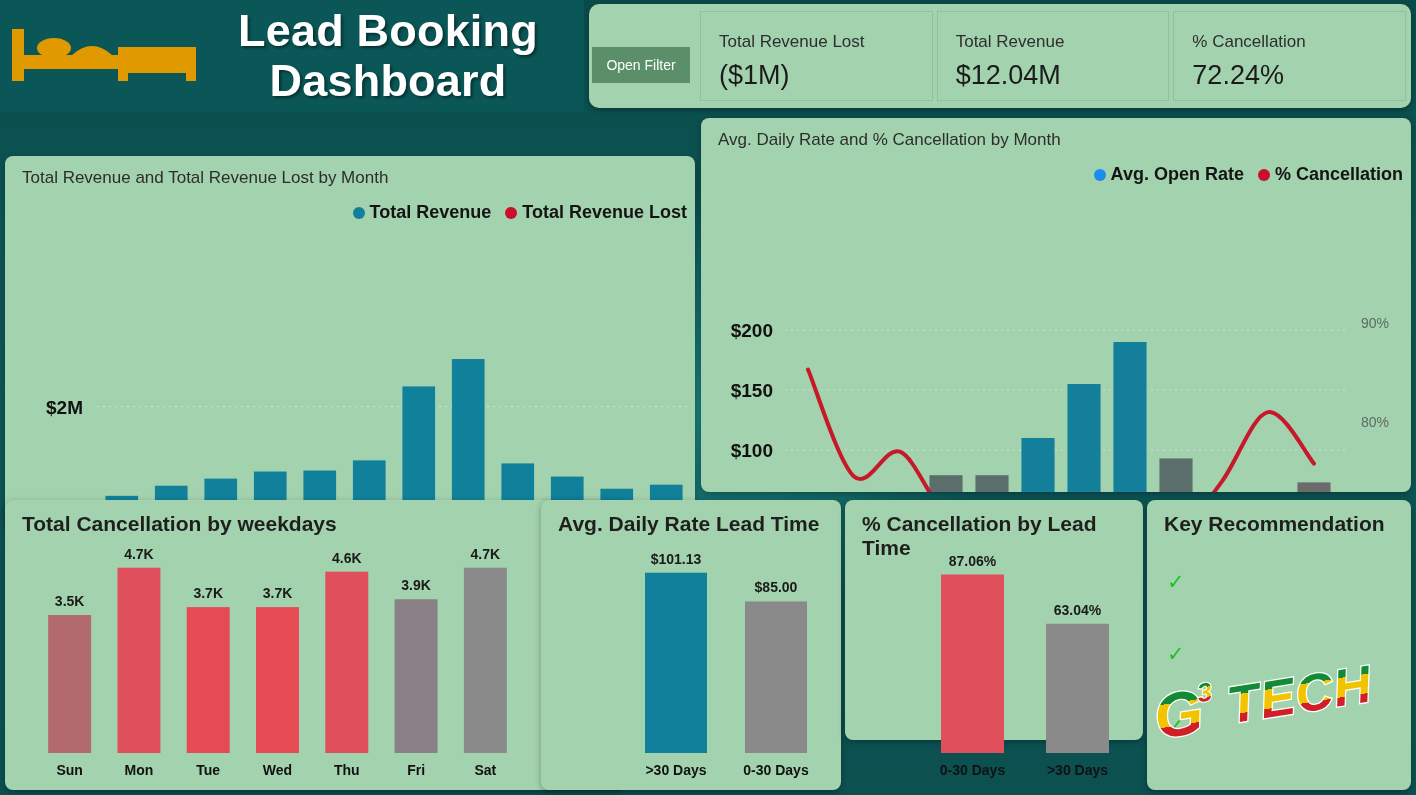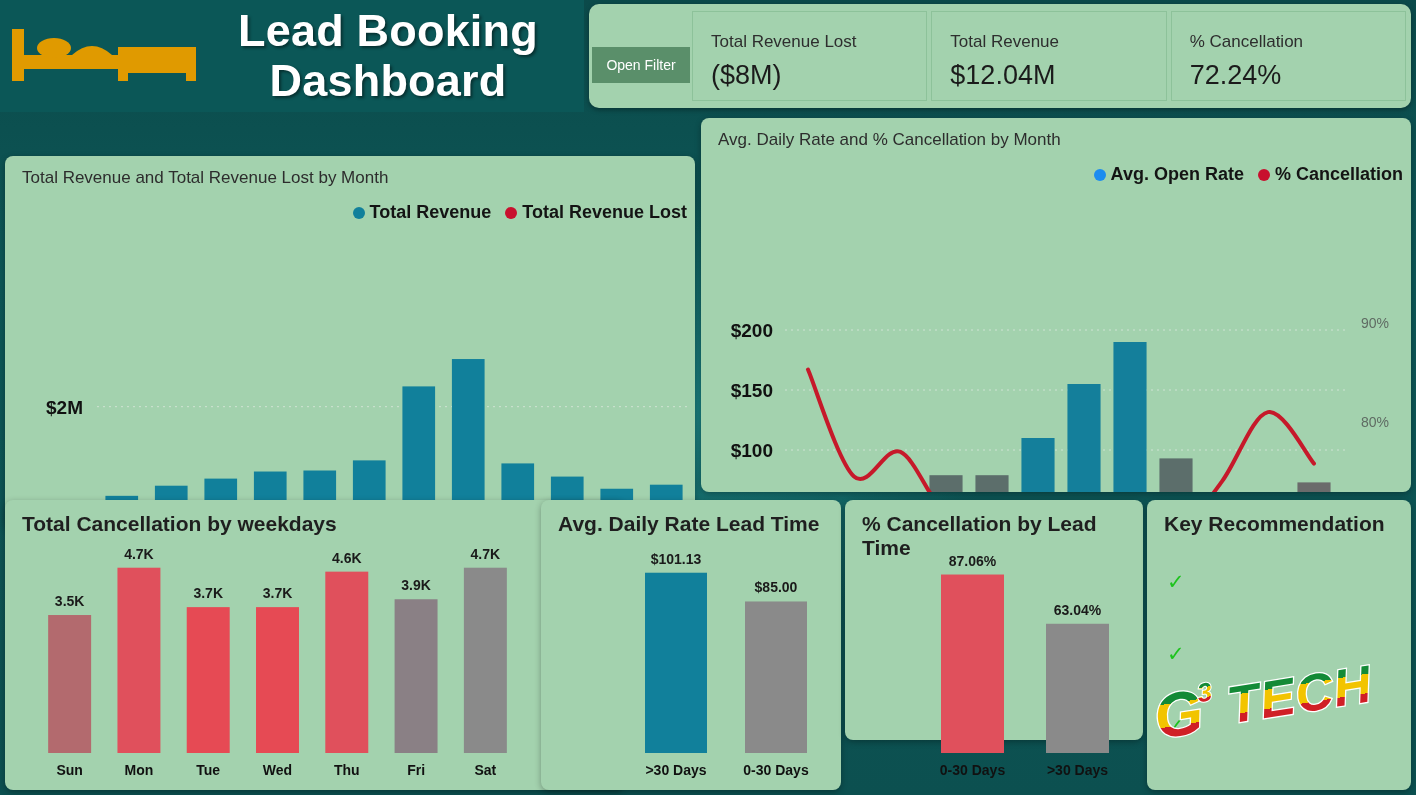--- a/index.html
+++ b/index.html
@@ -36,21 +36,21 @@
   .title-line2 { display: block; }
   .kpi-panel {
     position: absolute; left: 589px; top: 4px; width: 822px; height: 104px;
     background: #a3d2ae; border-radius: 10px;
     box-shadow: 0 2px 5px rgba(0,0,0,.35);
     display: flex; align-items: stretch; padding: 3px;
   }
   .open-filter {
     width: 98px; background: #5a8f6a; color: #fff;
     display: flex; align-items: center; justify-content: center;
-    font-size: 14px; margin: 40px 0 22px 0; border: none;
+    font-size: 14px; margin: 40px 8px 22px 0; border: none;
     cursor: pointer; font-family: inherit;
   }
   .kpi-card {
     flex: 1; border: 1px solid #8dc29a; margin: 4px 2px;
     padding: 20px 0 0 18px;
   }
   .kpi-label { font-size: 17px; color: #2e2e2e; }
   .kpi-value { font-size: 27px; color: #1b1b1b; margin-top: 8px; }
   
   .panel {
@@ -104,21 +104,21 @@
         <span>Lead Booking</span>
         <span class="title-line2">Dashboard</span>
       </div>
     </div>
 
     <div class="kpi-panel">
       <button class="open-filter">Open Filter</button>
 
       <div class="kpi-card">
         <div class="kpi-label">Total Revenue Lost</div>
-        <div class="kpi-value">($8M)</div>
+        <div class="kpi-value">($1M)</div>
       </div>
       <div class="kpi-card">
         <div class="kpi-label">Total Revenue</div>
         <div class="kpi-value">$12.04M</div>
       </div>
       <div class="kpi-card">
         <div class="kpi-label">% Cancellation</div>
         <div class="kpi-value">72.24%</div>
       </div>
     </div>

